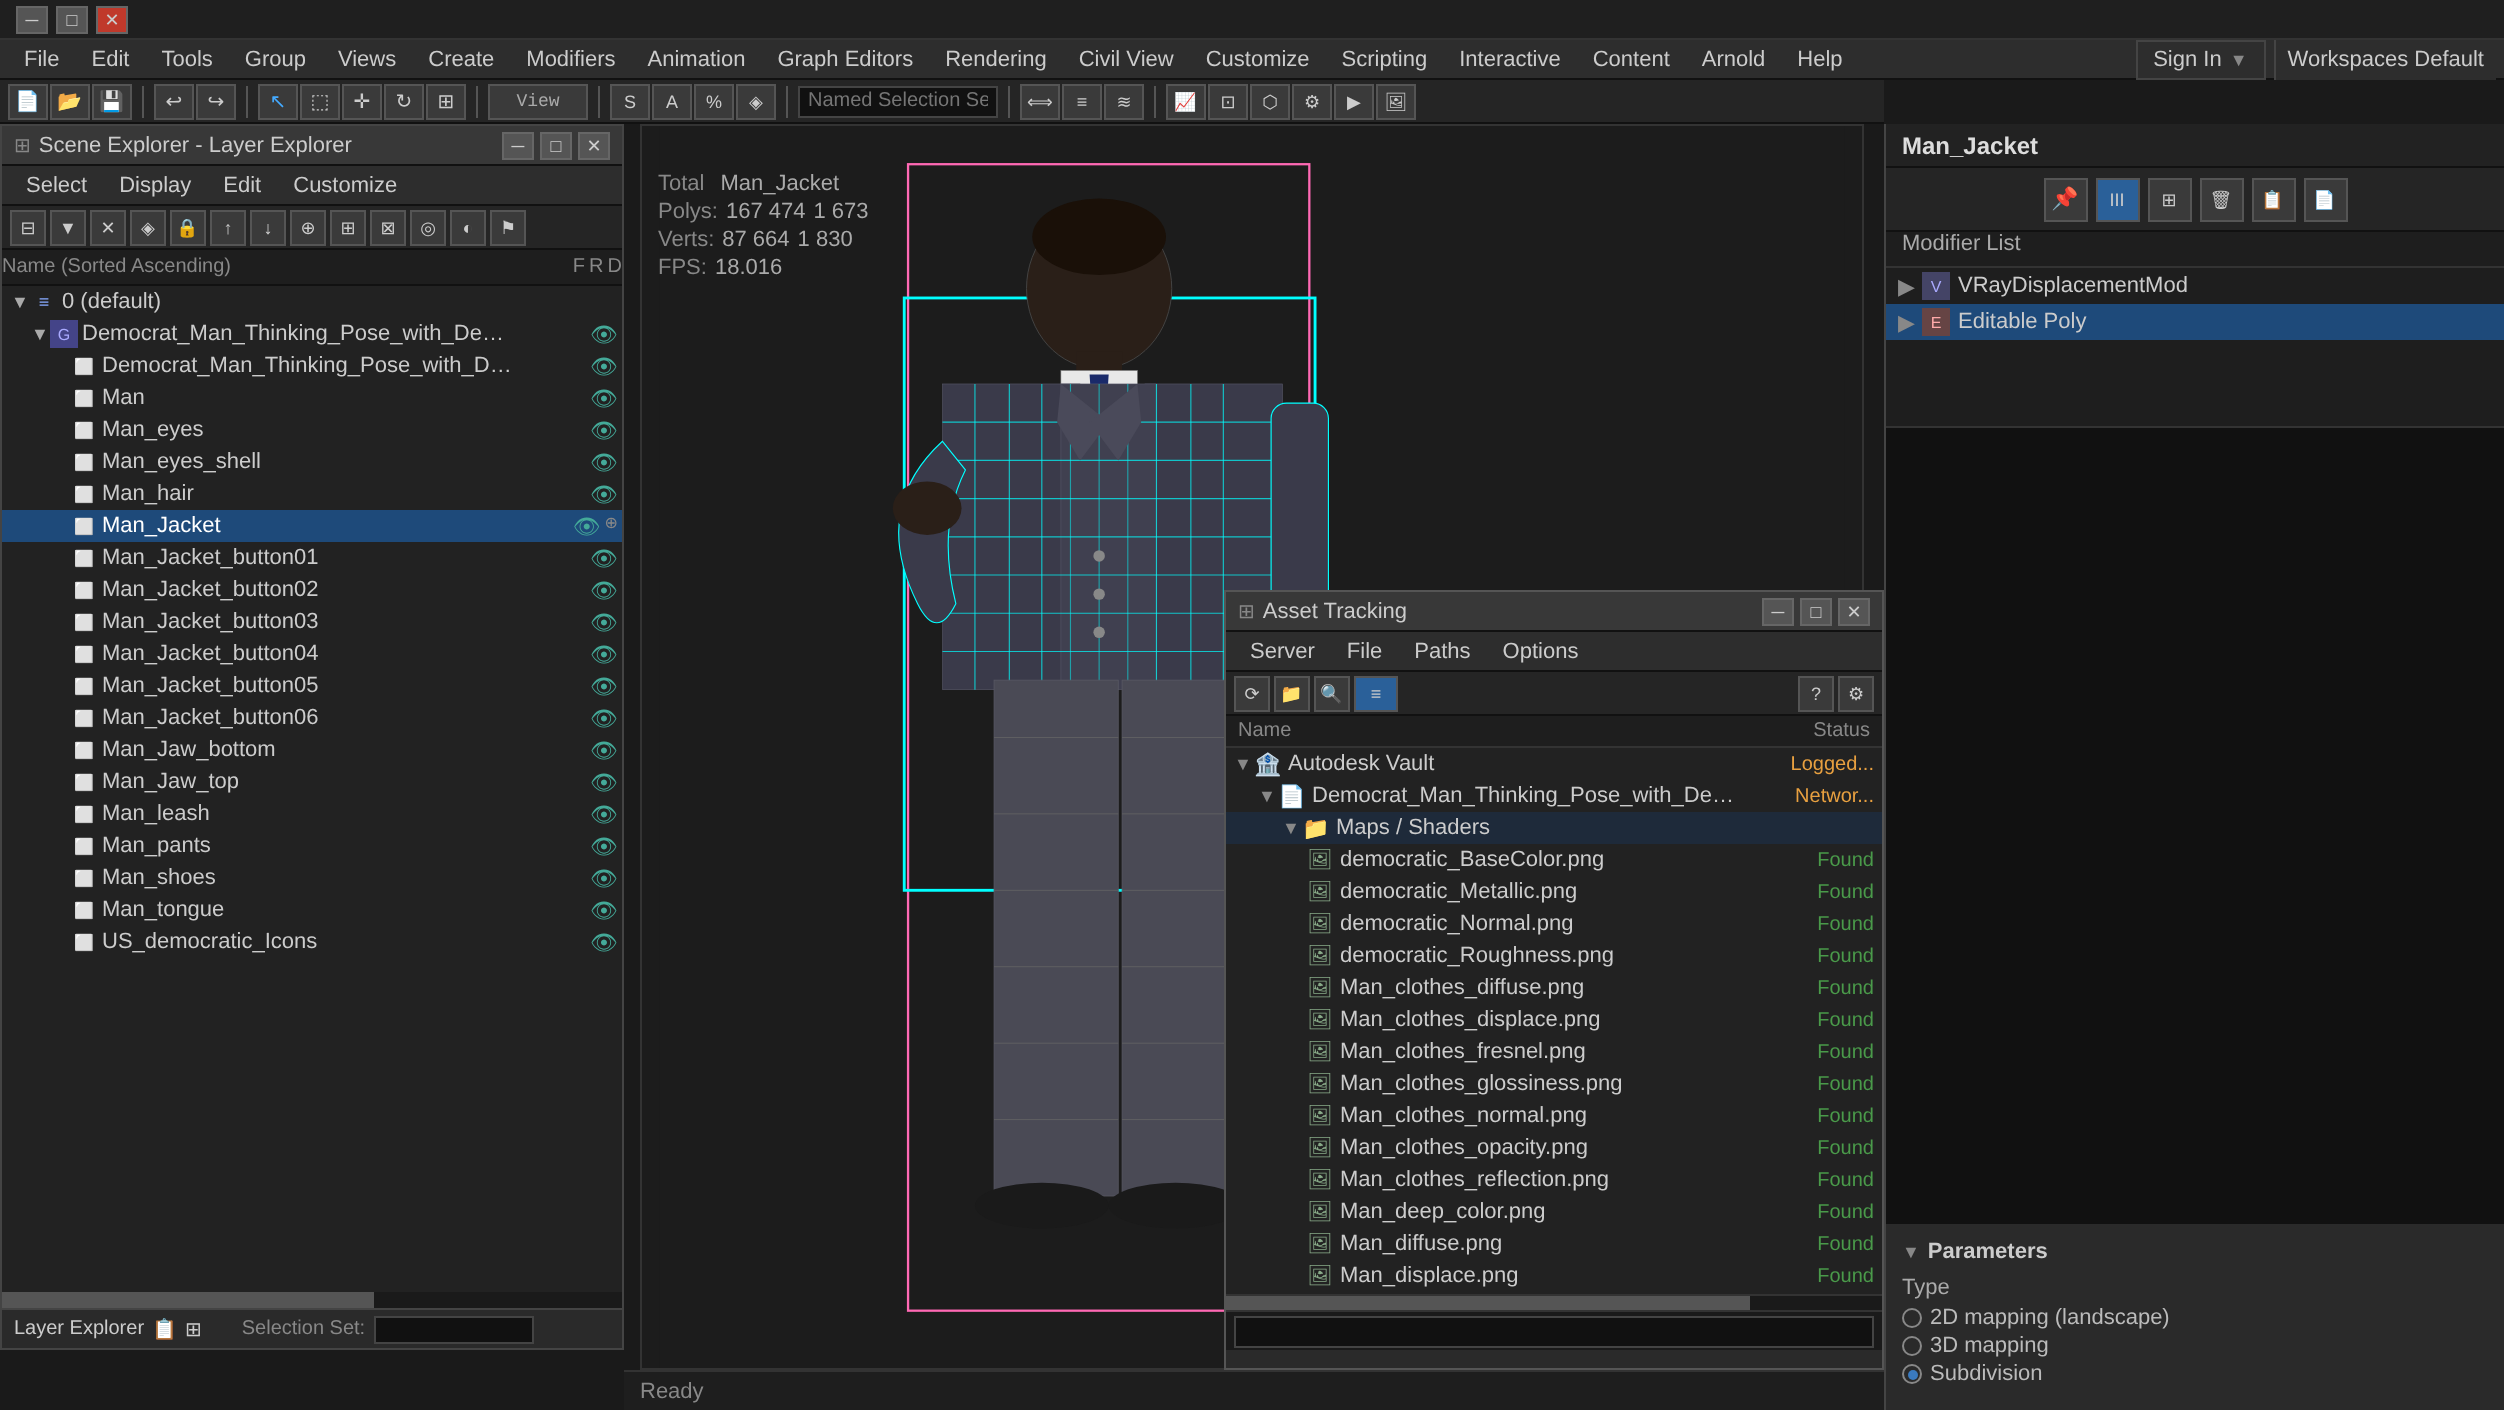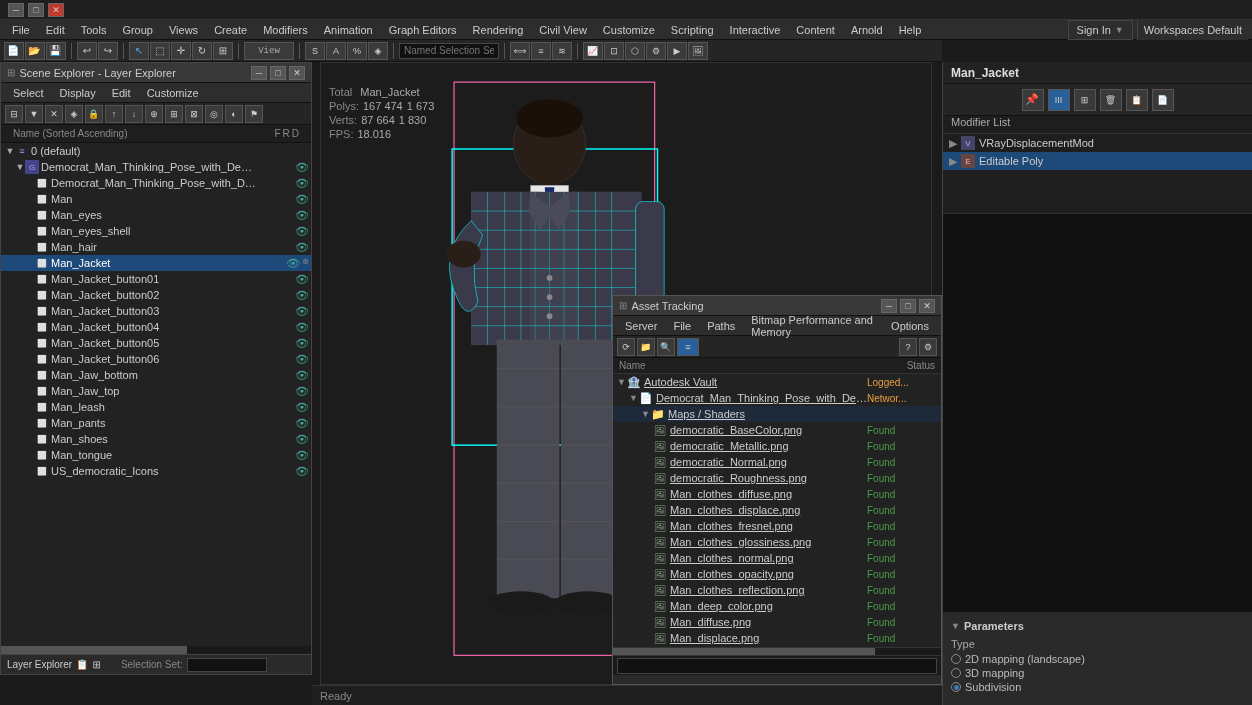--- a/index.html
+++ b/index.html
@@ -30,21 +30,21 @@
 
     
     #scene-explorer { position: absolute; top: 62px; left: 0; width: 312px; bottom: 30px; background: #2a2a2a; border: 1px solid #444; z-index: 20; }
     #se-titlebar { height: 20px; background: #383838; display: flex; align-items: center; justify-content: space-between; padding: 0 6px; border-bottom: 1px solid #111; cursor: move; }
     #se-titlebar-left { display: flex; align-items: center; gap: 4px; font-size: 11px; color: #ccc; }
     #se-titlebar-right { display: flex; gap: 3px; }
     #se-menu { height: 20px; background: #2d2d2d; display: flex; align-items: center; padding: 0 4px; border-bottom: 1px solid #111; }
     .se-menu-item { padding: 2px 8px; font-size: 11px; color: #ccc; cursor: pointer; }
     #se-toolbar { height: 22px; background: #252525; display: flex; align-items: center; padding: 0 4px; border-bottom: 1px solid #111; gap: 2px; }
     .se-tool { width: 18px; height: 18px; background: #3a3a3a; border: 1px solid #555; display: flex; align-items: center; justify-content: center; font-size: 9px; color: #ccc; cursor: pointer; }
-    #se-cols { height: 18px; background: #1e1e1e; display: flex; align-items: center; padding: 0 12px; border-bottom: 1px solid #111; font-size: 10px; color: #888; }
+    #se-cols { height: 18px; background: #1e1e1e; display: flex; align-items: center; padding: 0 0; border-bottom: 1px solid #111; font-size: 10px; color: #888; }
     #se-cols-name { flex: 1; }
     #se-cols-flags { width: 50px; text-align: right; display: flex; gap: 2px; justify-content: flex-end; align-items: center; }
     #se-content { overflow-y: auto; height: calc(100% - 102px); background: #222; }
     .se-row { height: 16px; display: flex; align-items: center; padding: 0 2px; cursor: pointer; font-size: 11px; }
     .se-row.selected { background: #1e4a7a; }
     .se-expand { width: 10px; height: 10px; display: inline-flex; align-items: center; justify-content: center; font-size: 9px; color: #aaa; cursor: pointer; }
     .se-icon { width: 14px; height: 14px; display: inline-flex; align-items: center; justify-content: center; font-size: 9px; margin-right: 2px; }
     .se-name { flex: 1; overflow: hidden; text-overflow: ellipsis; white-space: nowrap; }
     .se-flags { width: 50px; display: flex; justify-content: flex-end; gap: 2px; }
 
@@ -82,22 +82,22 @@
     #ap-toolbar { height: 22px; background: #252525; display: flex; align-items: center; padding: 0 4px; border-bottom: 1px solid #111; gap: 2px; }
     .ap-tool { width: 18px; height: 18px; background: #3a3a3a; border: 1px solid #555; display: flex; align-items: center; justify-content: center; font-size: 9px; color: #ccc; cursor: pointer; }
     .ap-tool.active { background: #2a6099; }
     #ap-header { height: 16px; background: #1e1e1e; display: flex; align-items: center; padding: 0 6px; border-bottom: 1px solid #333; font-size: 10px; color: #888; }
     #ap-name-col { flex: 1; }
     #ap-status-col { width: 70px; text-align: right; }
     #ap-content { overflow-y: auto; height: calc(100% - 115px); background: #222; font-size: 11px; }
     .ap-row { height: 16px; display: flex; align-items: center; padding: 0 4px; cursor: pointer; }
     .ap-expand { width: 10px; color: #888; font-size: 9px; }
     .ap-file-icon { width: 14px; height: 12px; margin-right: 3px; display: inline-flex; align-items: center; justify-content: center; }
-    .ap-name { flex: 1; overflow: hidden; text-overflow: ellipsis; white-space: nowrap; color: #ccc; text-decoration: underline; }
-    .ap-status { width: 70px; text-align: left; color: #4a9a4a; font-size: 10px; }
+    .ap-name { flex: 1; overflow: hidden; text-overflow: ellipsis; white-space: nowrap; color: #ccc; }
+    .ap-status { width: 70px; text-align: right; color: #4a9a4a; font-size: 10px; }
     .ap-status.network { color: #e8a040; }
     .ap-group-row { background: #1e2a3a; }
     #ap-scrollbar { height: 8px; background: #1a1a1a; border-top: 1px solid #333; }
     #ap-scrollbar-track { height: 8px; background: #555; width: 80%; }
     #ap-input { height: 20px; background: #1a1a1a; border-top: 1px solid #333; display: flex; align-items: center; padding: 0 4px; }
     #ap-input input { width: 100%; background: #111; border: 1px solid #444; color: #ccc; font-size: 11px; padding: 1px 4px; height: 16px; }
 
     
     #vp-svg { position: absolute; top: 0; left: 0; width: 100%; height: 100%; }
   </style>
@@ -576,21 +576,20 @@
     <div id="ap-controls">
       <div class="tb-btn">─</div>
       <div class="tb-btn">□</div>
       <div class="tb-btn">✕</div>
     </div>
   </div>
   <div id="ap-menu">
     <span class="ap-menu-item">Server</span>
     <span class="ap-menu-item">File</span>
     <span class="ap-menu-item">Paths</span>
-    <span class="ap-menu-item">Bitmap Performance and Memory</span>
     <span class="ap-menu-item">Options</span>
   </div>
   <div id="ap-toolbar">
     <div class="ap-tool">⟳</div>
     <div class="ap-tool">📁</div>
     <div class="ap-tool">🔍</div>
     <div class="ap-tool active" style="width:22px;">≡</div>
     <div style="flex:1;"></div>
     <div class="ap-tool">?</div>
     <div class="ap-tool">⚙</div>

